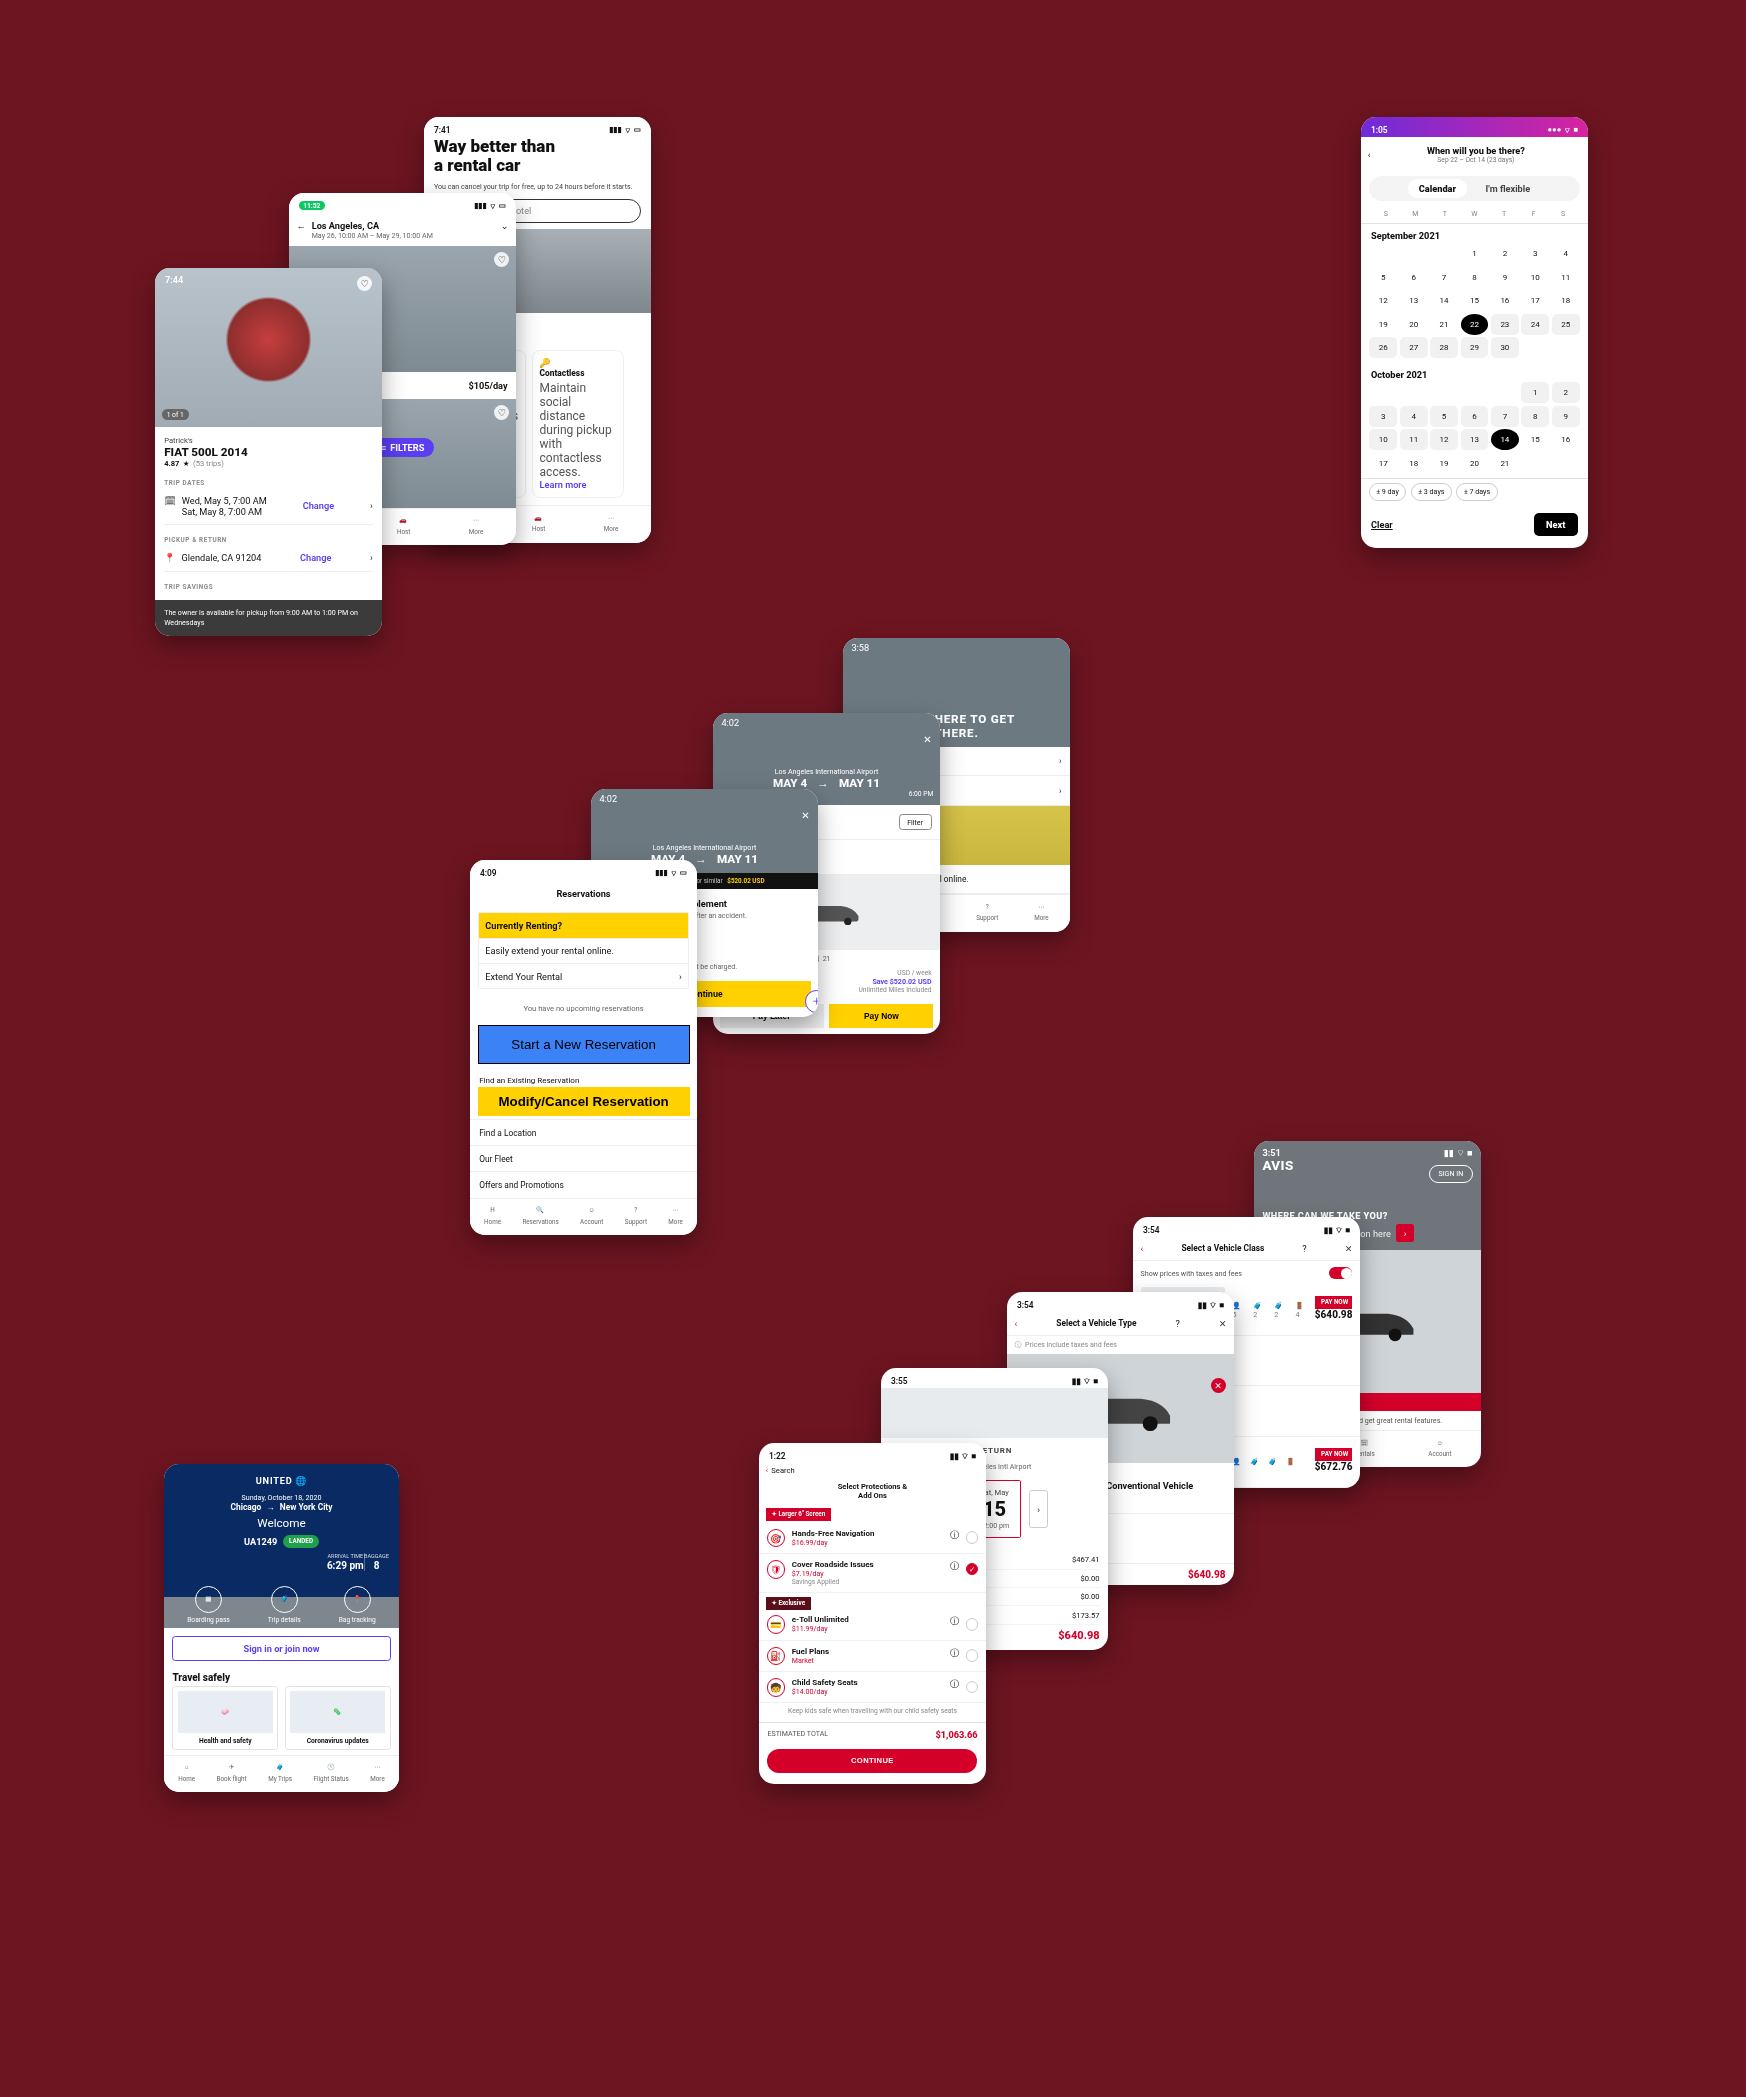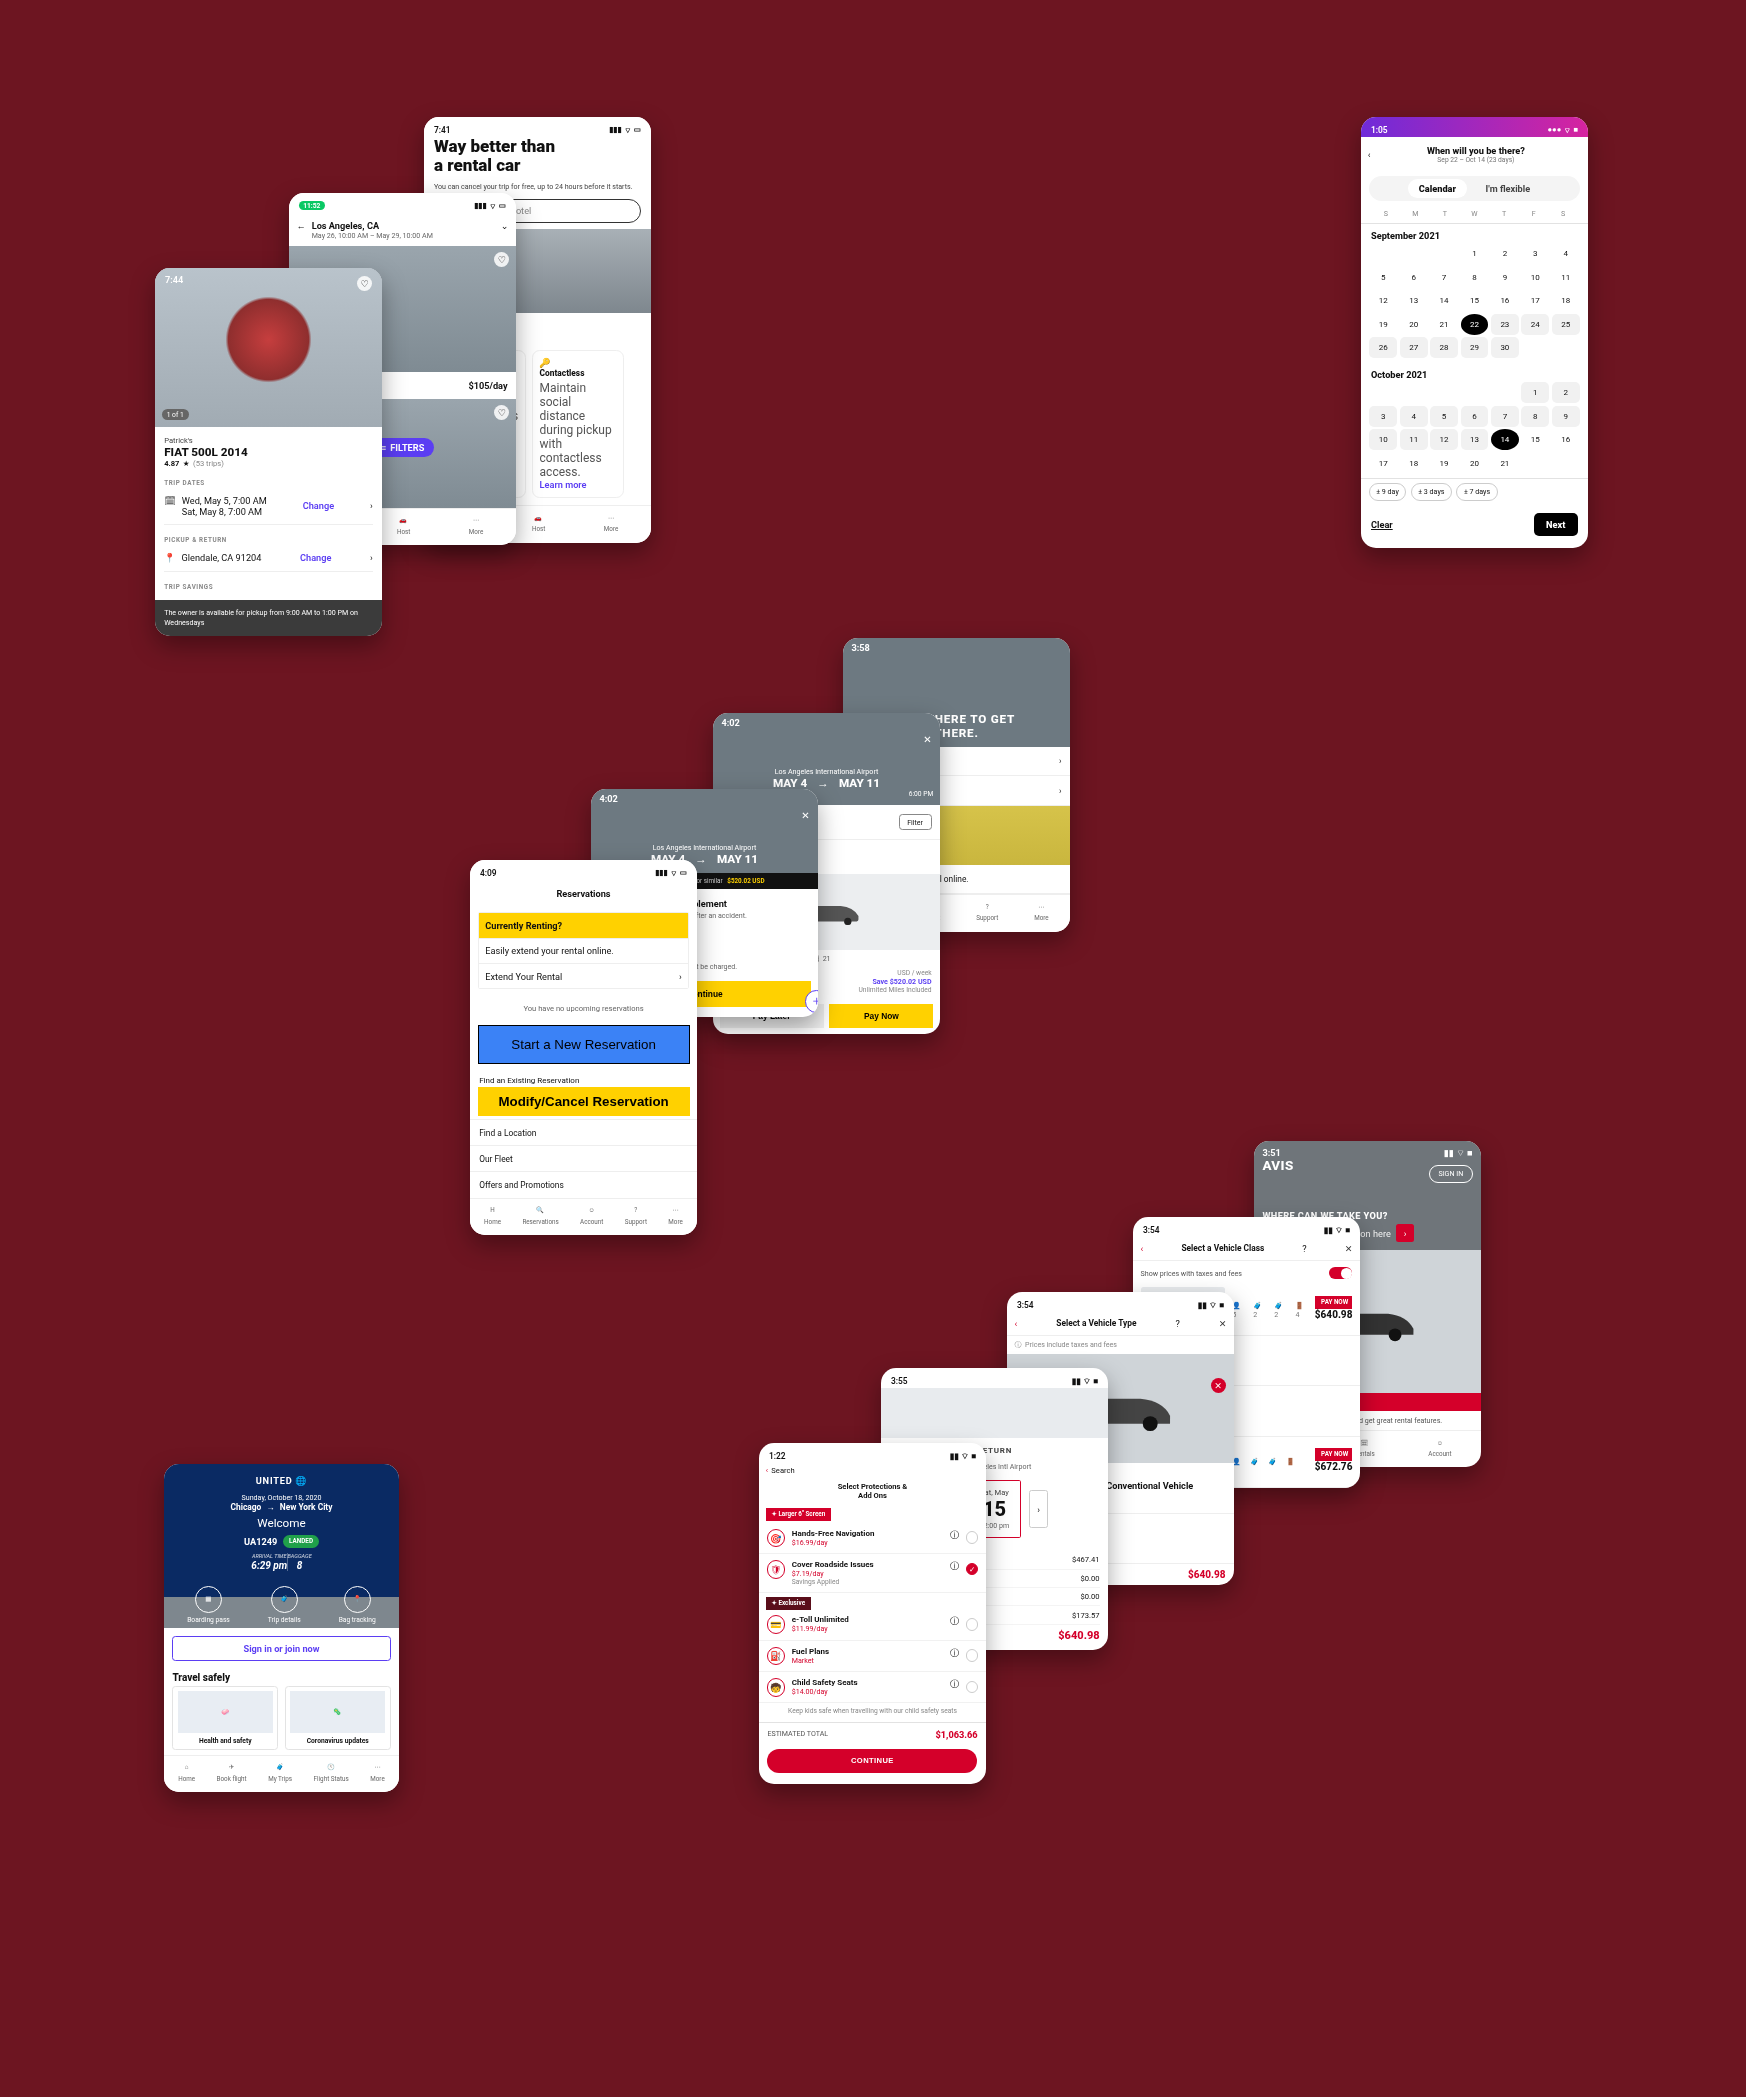--- a/index.html
+++ b/index.html
@@ -92,21 +92,21 @@
   .cal-foot{display:flex;justify-content:space-between;align-items:center;padding:8.4px 10px 11.7px;}
   .btn-next{background:#000;color:#fff;padding:5.9px 12.6px;border-radius:5px;font-weight:800;}
 
   
   .hertz{width:227px;position:absolute;}
   #hz1{left:843px;top:638px;z-index:1;}
   #hz2{left:713px;top:713px;z-index:2;}
   #hz3{left:591px;top:789px;z-index:3;}
   #hz4{left:470px;top:860px;z-index:4;}
   .hz-hero{height:109px;background:#6d7981;color:#fff;position:relative;display:flex;flex-direction:column;justify-content:flex-end;padding:6.7px;}
-  .hz-hero .st{position:absolute;top:4.2px;left:8.4px;font-weight:700;}
+  .hz-hero .st{position:absolute;top:4.2px;left:8.4px;font-weight:400;}
   .hz-hero .heroline{font-size:11.7px;font-weight:800;text-align:center;letter-spacing:0.8px;}
   .hz-airport{font-size:7.1px;text-align:center;}
   .hz-dates{display:flex;align-items:center;justify-content:center;gap:10px;font-weight:800;font-size:11.7px;}
   .hz-close{position:absolute;top:21px;right:8.4px;color:#fff;font-size:10px;}
   .hz-strip{background:#111;color:#ccc;font-size:6.3px;padding:4.2px 6.7px;text-align:center;}
   .hz-rowbtn{display:flex;justify-content:space-between;align-items:center;padding:9.2px 8.4px;border-bottom:0.4px solid #eee;font-size:8.4px;}
   .filter-pill{border:0.4px solid #888;border-radius:3.4px;padding:2.5px 7.6px;font-size:7.1px;}
   .car-svg{height:76px;background:#eceef0;display:flex;align-items:center;justify-content:center;}
   .hz-price{display:flex;flex-direction:column;align-items:flex-end;padding:3.4px 8.4px;}
   .hz-price .small{font-size:6.7px;color:#888;}
@@ -130,21 +130,21 @@
 
   
   #united{left:164px;top:1464px;width:235px;z-index:5;background:#fff;}
   .ua-hero{background:#0a2a63;color:#fff;padding:8.4px 10px 4.2px;text-align:center;position:relative;}
   .ua-hero .brand{display:flex;justify-content:center;align-items:center;gap:2.5px;font-weight:700;letter-spacing:0.8px;padding:2.5px 0 6.7px;}
   .ua-hero .route{display:flex;justify-content:center;align-items:center;gap:5px;font-weight:700;font-size:8.4px;}
   .ua-hero .welcome{font-size:11.7px;font-weight:400;margin-top:4.2px;}
   .ua-chips{display:flex;justify-content:center;gap:5.9px;align-items:center;margin:5px 0;}
   .ua-chips .flt{font-weight:700;}
   .ua-chips .landed{background:#20a04a;color:#fff;padding:2.5px 5.9px;border-radius:419px;font-weight:700;font-size:6.3px;}
-  .ua-stats{display:flex;justify-content:center;margin-top:2.5px;font-size:5.9px;font-style:italic;}
+  .ua-stats{display:flex;justify-content:flex-end;margin-top:2.5px;font-size:5.9px;}
   .ua-stats .col{display:flex;flex-direction:column;align-items:center;gap:1.7px;}
   .ua-icons{display:flex;justify-content:space-around;padding:10px 4.2px 4.2px;background:linear-gradient(#0a2a63,#0a2a63 40%, #7e878e 40%);}
   .ua-icons .circ{width:27px;height:27px;border:0.8px solid #fff;border-radius:50%;display:flex;align-items:center;justify-content:center;color:#fff;}
   .ua-icons .col{display:flex;flex-direction:column;align-items:center;gap:3.4px;color:#fff;font-size:6.7px;}
   .ua-sign{margin:7.6px;border:0.8px solid #5b3ef3;color:#5b3ef3;text-align:center;padding:5.9px;border-radius:3.4px;font-weight:700;}
   .ua-sec{padding:3.4px 8.4px;font-weight:800;font-size:10px;}
   .tiles{display:flex;gap:6.7px;padding:0 8.4px 5px;}
   .tile{flex:1;border:0.4px solid #e3e3e3;border-radius:3.4px;padding:4.2px;text-align:center;font-size:6.7px;font-weight:700;}
   .tile .img{height:42px;background:#e8edf3;margin-bottom:3.4px;display:flex;align-items:center;justify-content:center;}
 

